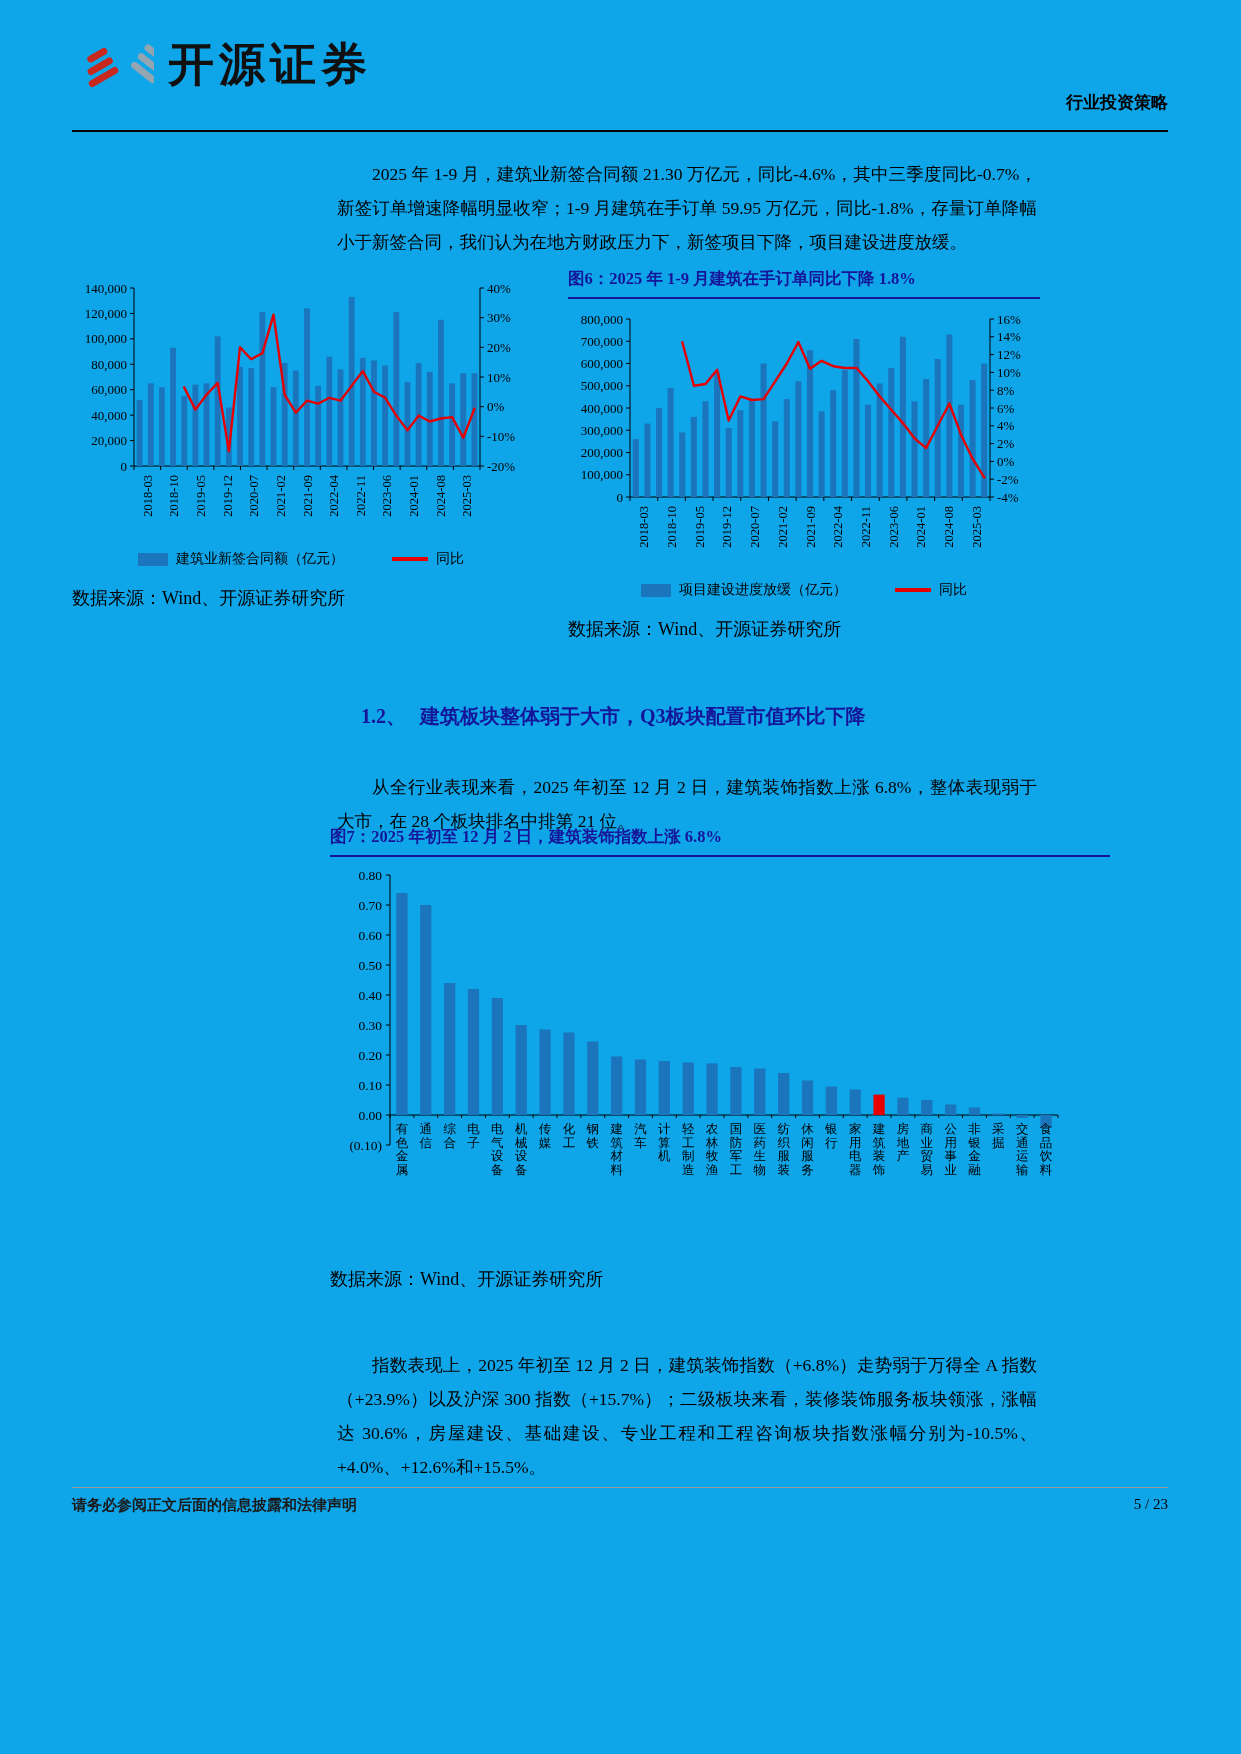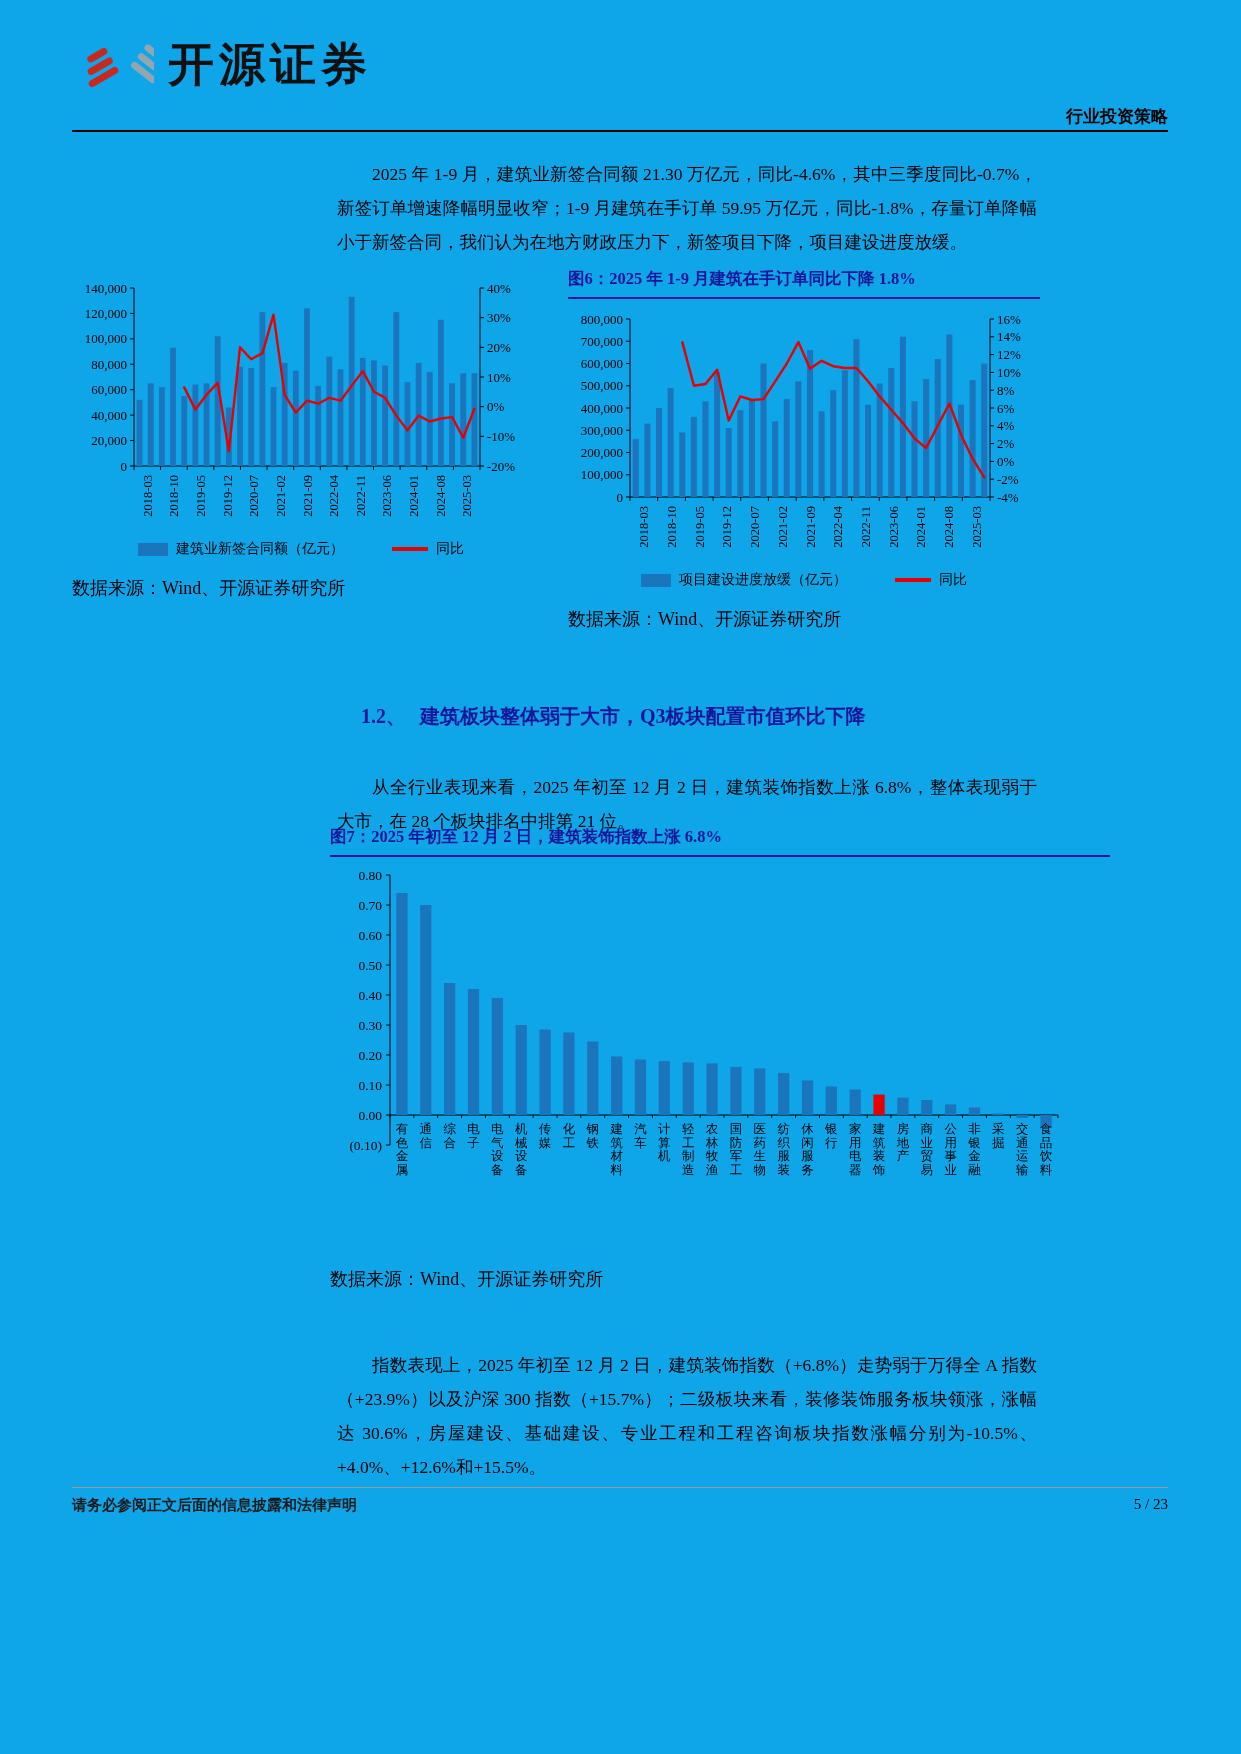--- a/index.html
+++ b/index.html
@@ -4,36 +4,36 @@
 <style>
   html,body{margin:0;padding:0;background:#e8e8e8;}
   .page{position:relative;width:1241px;height:1754px;margin:0 auto;background:#0ea5e9;
         font-family:"Liberation Serif","DejaVu Serif",serif;color:#000;overflow:hidden;}
 
   
   .header{position:absolute;top:34px;left:72px;width:1096px;height:96px;}
   .logo{position:absolute;left:8px;top:0;display:flex;align-items:center;gap:14px;}
   .brand-text{font-size:46px;font-weight:bold;letter-spacing:5px;color:#101010;
               font-family:"Liberation Sans","DejaVu Sans",sans-serif;}
-  .doc-type{position:absolute;right:0;bottom:2px;font-weight:bold;font-size:17px;}
+  .doc-type{position:absolute;right:0;bottom:16px;font-weight:bold;font-size:17px;}
   .header-rule{position:absolute;top:130px;left:72px;width:1096px;border-top:2px solid #000;}
 
   
   .para{position:absolute;left:337px;width:700px;font-size:17.5px;line-height:34px;
         text-align:justify;text-indent:2em;}
   .p1{top:139px;} .p2{top:752px;} .p3{top:1324px;margin-top:24px;}
 
   
   .figrow{position:absolute;top:268px;left:72px;width:1096px;display:flex;gap:38px;}
   .figcol5{width:458px;} .figcol6{width:472px;}
   .fig-title{color:#15159a;font-weight:bold;font-size:16.5px;line-height:22px;
              padding-bottom:7px;border-bottom:2px solid #15159a;}
   .chart{margin-top:8px;}
   svg text{font-family:"Liberation Serif","DejaVu Serif",serif;fill:#000;}
-  .legend{display:flex;align-items:center;justify-content:center;margin-top:6px;font-size:14px;}
+  .legend{display:flex;align-items:center;justify-content:center;margin-top:16px;font-size:14px;}
   .sw-bar{display:inline-block;width:30px;height:13px;margin-right:8px;}
   .sw-line{display:inline-block;width:36px;height:4px;margin:0 8px 0 48px;}
   .source{margin-top:18px;font-size:18px;}
 
   
   .section-h{position:absolute;top:703px;left:337px;color:#15159a;font-size:20px;font-weight:bold;margin-left:24px;}
   .section-h .no{margin-right:14px;}
 
   
   .fig7{position:absolute;top:826px;left:330px;width:780px;}

